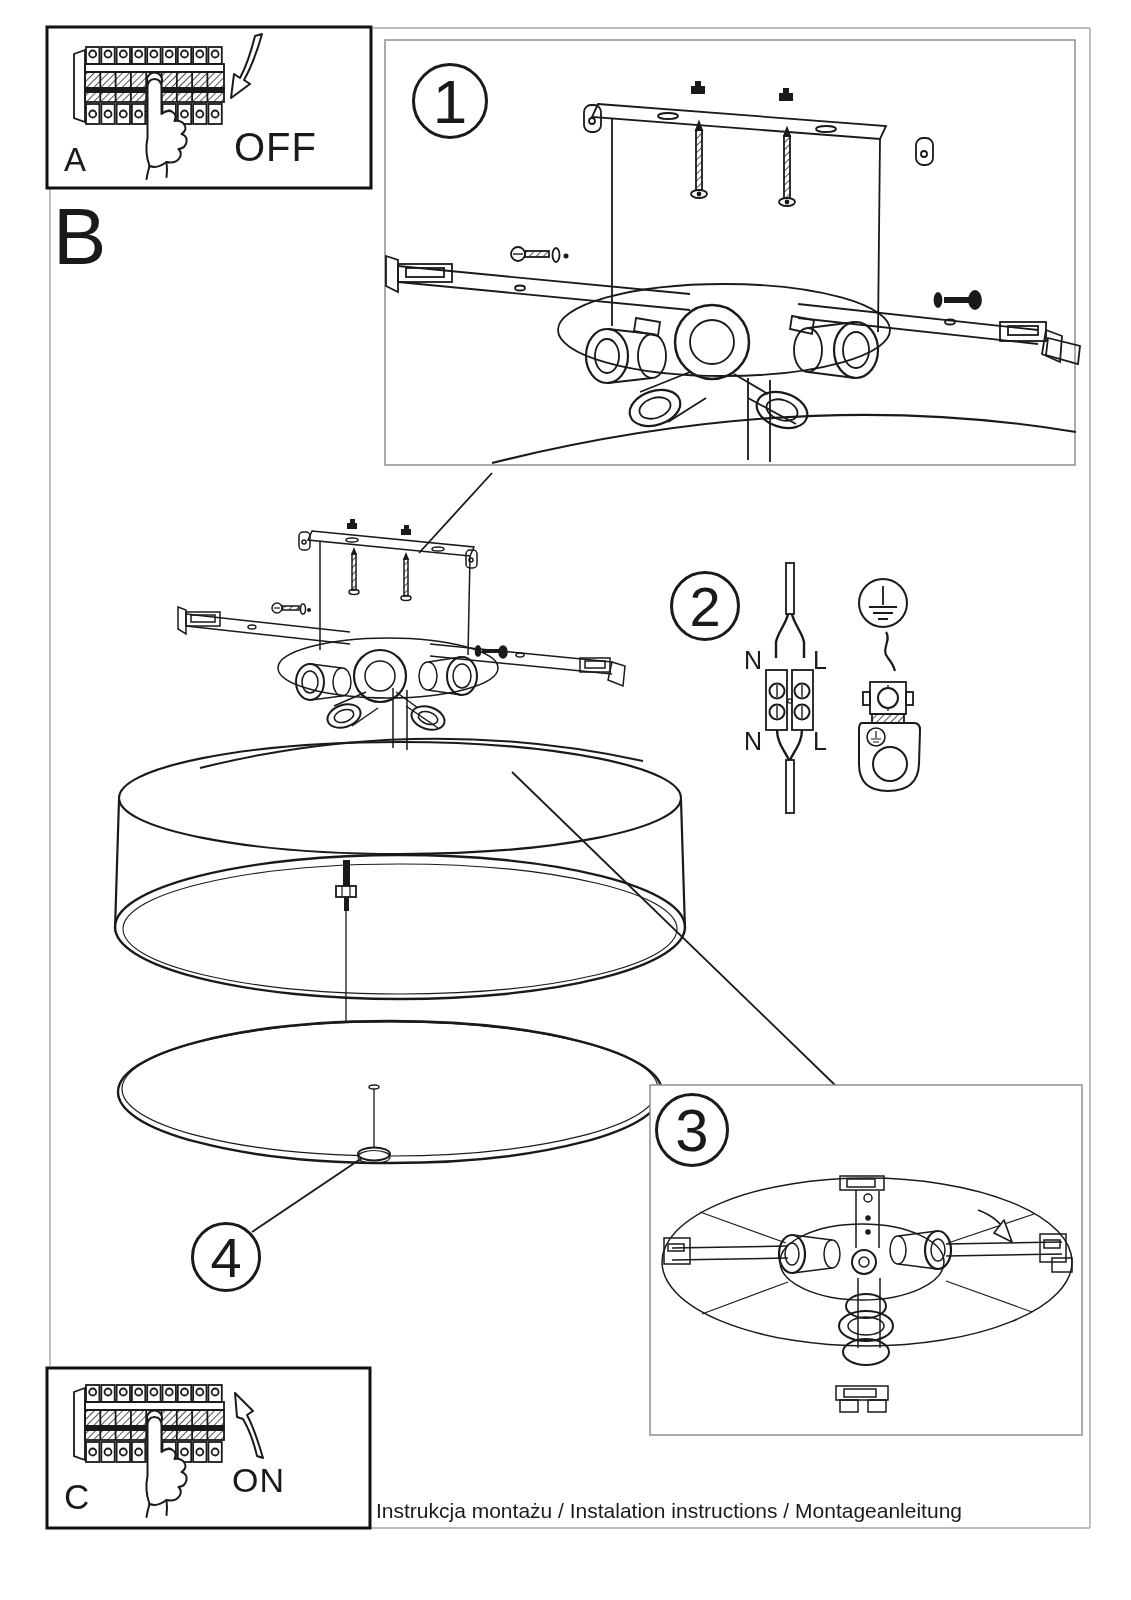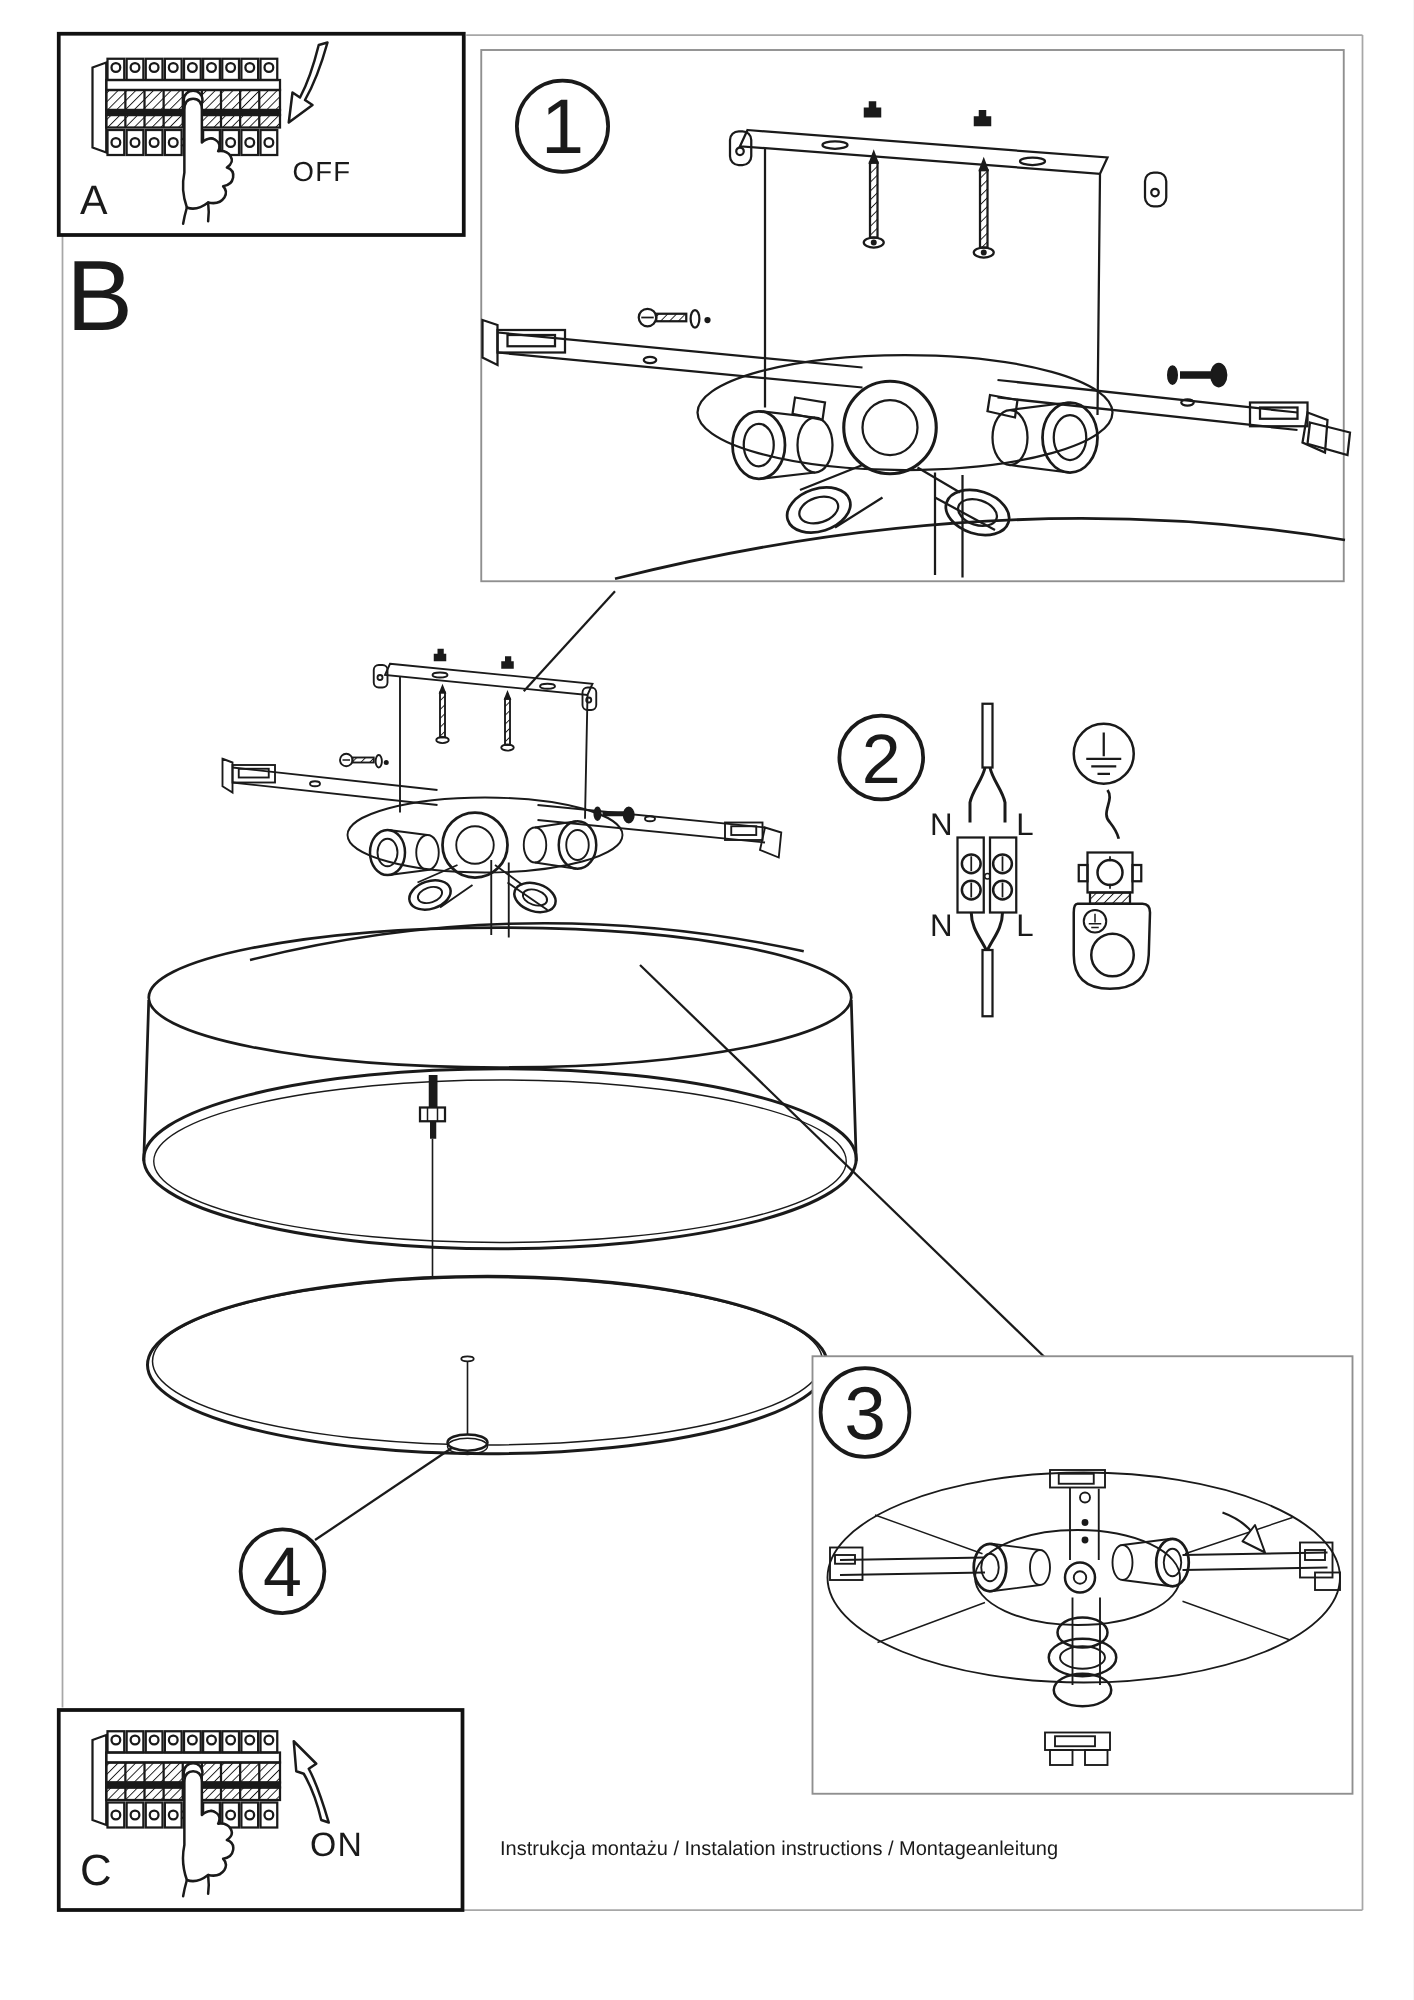--- a/index.html
+++ b/index.html
@@ -4,38 +4,38 @@
 <style>
   html,body{margin:0;padding:0;background:#e8e8e8;}
   .page{
     position:relative;width:1131px;height:1600px;background:#ffffff;
     font-family:"Liberation Sans", sans-serif;color:#1a1a1a;overflow:hidden;
     margin:0 auto;
   }
   .page svg.art{position:absolute;left:0;top:0;}
   .lbl{position:absolute;white-space:nowrap;line-height:1;}
   .lbl-A{left:64px;top:143px;font-size:33px;}
-  .lbl-OFF{left:234px;top:127px;font-size:22px;letter-spacing:1px;}
+  .lbl-OFF{left:234px;top:127px;font-size:40px;letter-spacing:1px;}
   .lbl-B{left:53px;top:197px;font-size:80px;}
-  .lbl-ON{left:248px;top:1463px;font-size:27px;letter-spacing:1px;text-align:right;}
+  .lbl-ON{left:232px;top:1463px;font-size:34px;letter-spacing:1px;text-align:right;}
   .lbl-C{left:64px;top:1479px;font-size:35px;}
   .wire-lbl{position:absolute;font-size:25px;line-height:1;}
   .lbl-Nt{left:744px;top:648px;}
   .lbl-Lt{left:813px;top:648px;}
   .lbl-Nb{left:744px;top:729px;}
   .lbl-Lb{left:813px;top:729px;}
   .circle-step{
     position:absolute;border:3px solid #1a1a1a;border-radius:50%;
     display:flex;align-items:center;justify-content:center;background:transparent;
   }
   .cs-1{left:412px;top:63px;width:70px;height:70px;font-size:62px;}
   .cs-2{left:670px;top:571px;width:64px;height:64px;font-size:56px;}
   .cs-3{left:655px;top:1093px;width:68px;height:68px;font-size:60px;}
   .cs-4{left:191px;top:1222px;width:64px;height:64px;font-size:56px;}
-  .footer{position:absolute;left:400px;font-size:16px;line-height:1.25;}
+  .footer{position:absolute;left:376px;font-size:21px;line-height:1.25;margin-top:28px;}
   .footer-1{top:1470px;}
   .footer-2{top:1496px;}
 </style>
 </head>
 <body>
 
 <div class="page">
 
 <svg class="art" width="1131" height="1600" viewBox="0 0 1131 1600">
   <defs>

